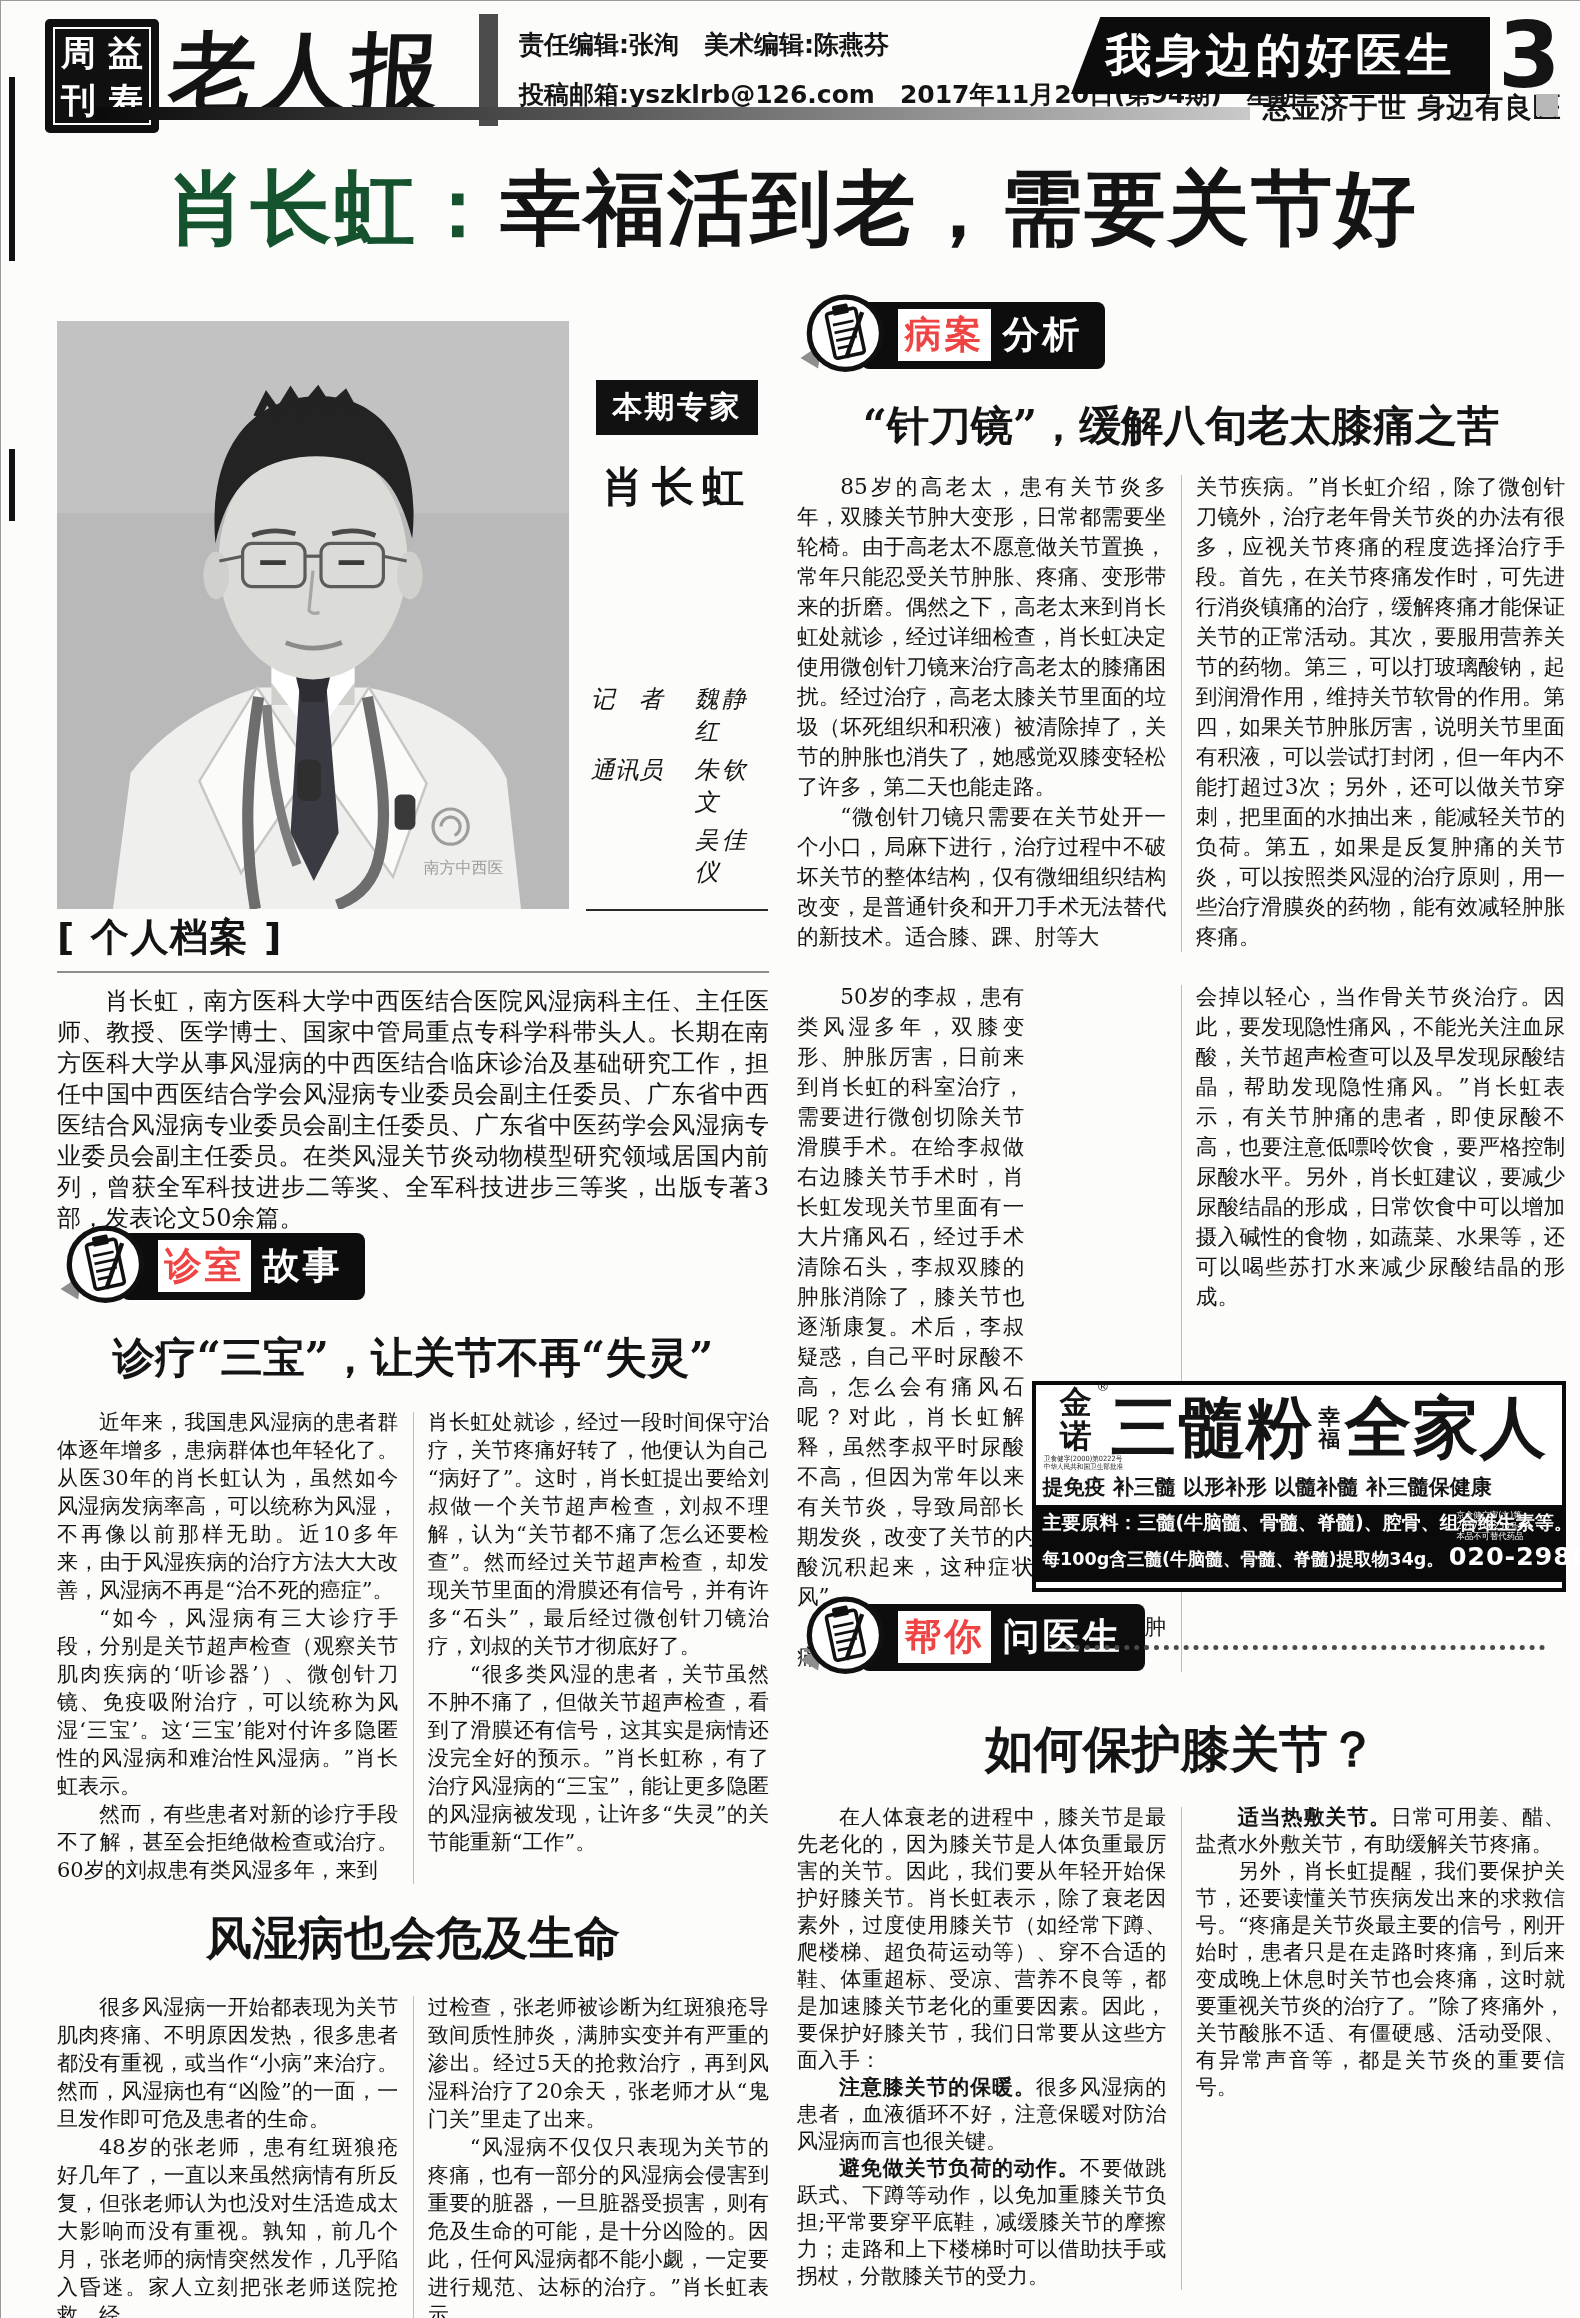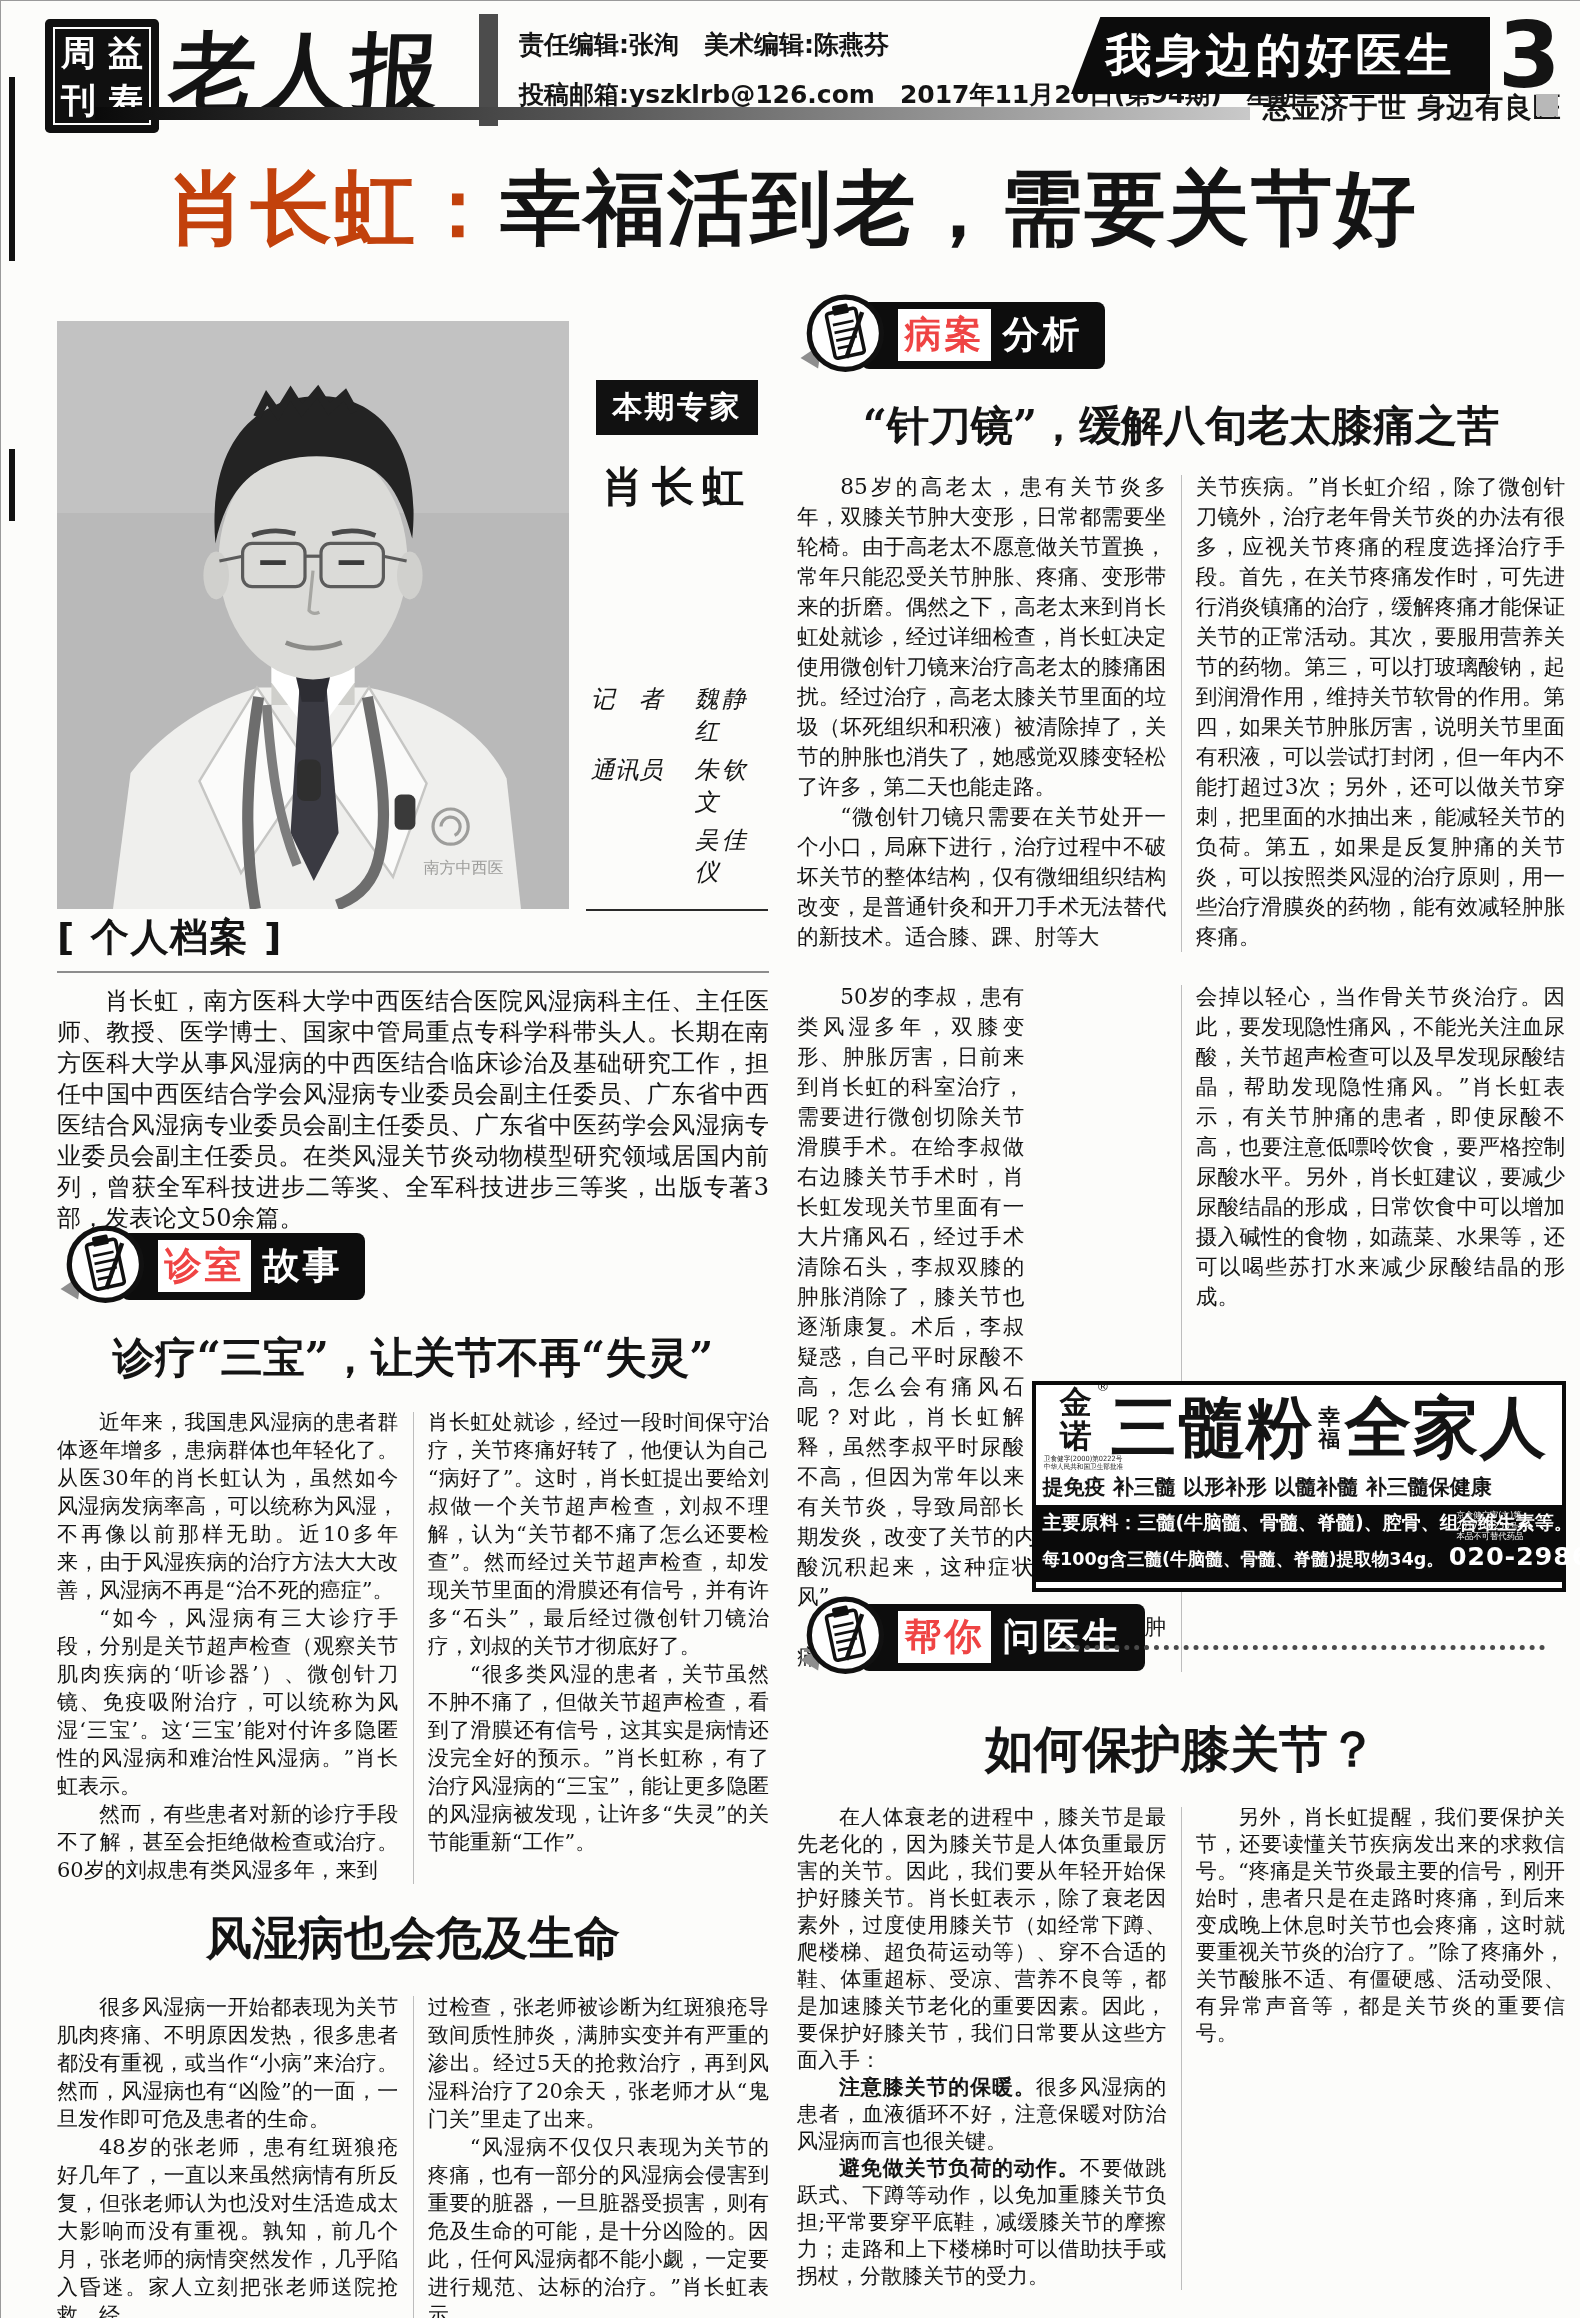--- a/index.html
+++ b/index.html
@@ -29,21 +29,21 @@
   .page-num{left:1497px;top:1.6px;font-size:90px;font-weight:bold;font-family:"DejaVu Sans",sans-serif;}
   .grad-bar{left:94px;top:106px;width:1155px;height:12.8px;
         background:linear-gradient(to right,#0a0a0a,#5a5a5a 45%,#c9c9c9);}
   .slogan{left:1262px;top:88px;font-family:"DejaVu Sans",sans-serif;font-weight:bold;
         font-size:28px;letter-spacing:0.8px;}
   .slogan-sq{left:1535px;top:93px;width:21.6px;height:21.6px;background:#b8b8b8;}
 
   
   .main-headline{left:72px;top:154px;width:1439px;text-align:center;font-weight:bold;
         font-size:81px;letter-spacing:2.4px;white-space:nowrap;}
-  .hl-gray{color:#c2410c;}
+  .hl-gray{color:#14532d;}
 
   
   .photo{left:56px;top:320px;width:512px;height:588px;background:#b9b9b9;}
   .expert{left:585px;top:320px;width:182px;height:588px;display:flex;flex-direction:column;
         align-items:center;border-bottom:2.4px solid #2a2a2a;}
   .expert-badge{margin-top:59px;background:#111;color:#fff;font-family:"DejaVu Sans",sans-serif;
         font-weight:bold;font-size:30px;letter-spacing:2.4px;padding:7.2px 16px;}
   .expert-name{margin-top:24px;font-size:42px;font-weight:bold;letter-spacing:8px;}
   .credits{margin-top:auto;margin-bottom:21px;font-size:24px;font-style:italic;width:100%;}
   .credit-row{display:flex;margin:6.4px 0 0 4.8px;}
@@ -377,19 +377,20 @@
     <div class="ask-dots"></div>
     <div class="art-title">如何保护膝关节？</div>
     <div class="cols bt-c">
       <div class="col">
         <p class="para">在人体衰老的进程中，膝关节是最先老化的，因为膝关节是人体负重最厉害的关节。因此，我们要从年轻开始保护好膝关节。肖长虹表示，除了衰老因素外，过度使用膝关节（如经常下蹲、爬楼梯、超负荷运动等）、穿不合适的鞋、体重超标、受凉、营养不良等，都是加速膝关节老化的重要因素。因此，要保护好膝关节，我们日常要从这些方面入手：</p>
         <p class="para"><b class="lead">注意膝关节的保暖。</b><span>很多风湿病的患者，血液循环不好，注意保暖对防治风湿病而言也很关键。</span></p>
         <p class="para"><b class="lead">避免做关节负荷的动作。</b><span>不要做跳跃式、下蹲等动作，以免加重膝关节负担;平常要穿平底鞋，减缓膝关节的摩擦力；走路和上下楼梯时可以借助扶手或拐杖，分散膝关节的受力。</span></p>
       </div>
       <div class="col-rule"></div>
       <div class="col">
+        <p class="para"><b class="lead">适当热敷关节。</b><span>日常可用姜、醋、盐煮水外敷关节，有助缓解关节疼痛。</span></p>
         <p class="para">另外，肖长虹提醒，我们要保护关节，还要读懂关节疾病发出来的求救信号。“疼痛是关节炎最主要的信号，刚开始时，患者只是在走路时疼痛，到后来变成晚上休息时关节也会疼痛，这时就要重视关节炎的治疗了。”除了疼痛外，关节酸胀不适、有僵硬感、活动受限、有异常声音等，都是关节炎的重要信号。</p>
       </div>
     </div>
   </div>
 
 </div>
 
 
 </body></html>

